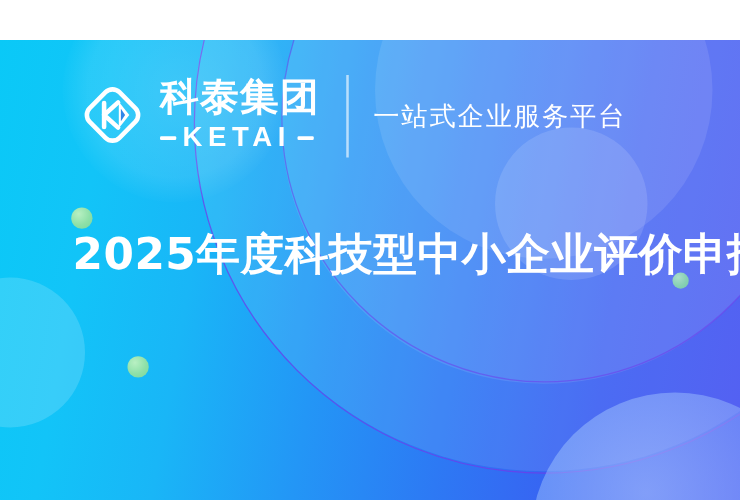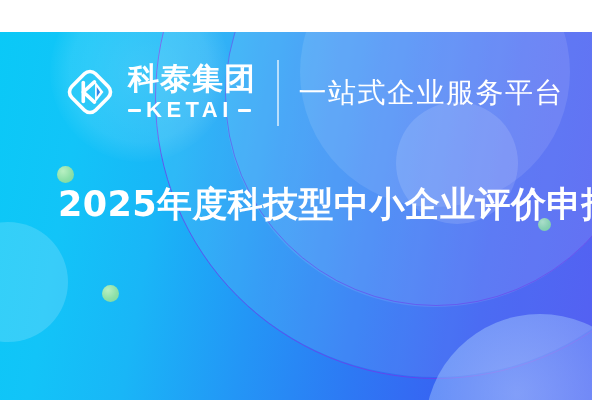--- a/index.html
+++ b/index.html
@@ -168,21 +168,21 @@
     flex: none;
   }
   .tagline {
     margin-left: 20px;
     display: flex;
     flex-direction: column;
     justify-content: center;
   }
   .tag-main {
     font-family: Liberation Serif, serif;
-    font-size: 28px;
+    font-size: 21px;
     font-weight: 400;
     color: #ffffff;
     letter-spacing: 1.5px;
     line-height: 1.15;
     white-space: nowrap;
   }
   .tag-sub {
     font-family: "DejaVu Serif", "Liberation Serif", serif;
     font-size: 20px;
     font-weight: 400;

